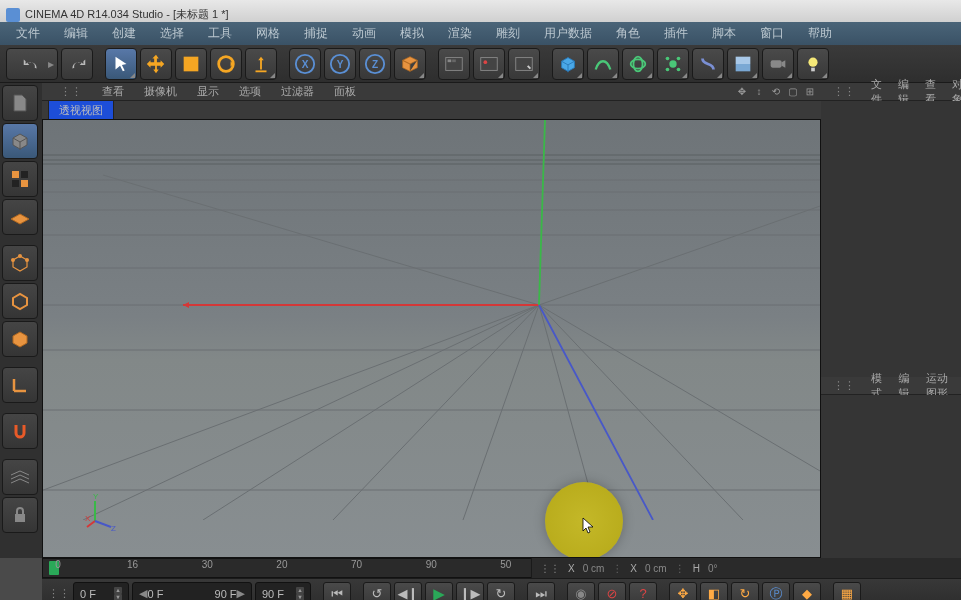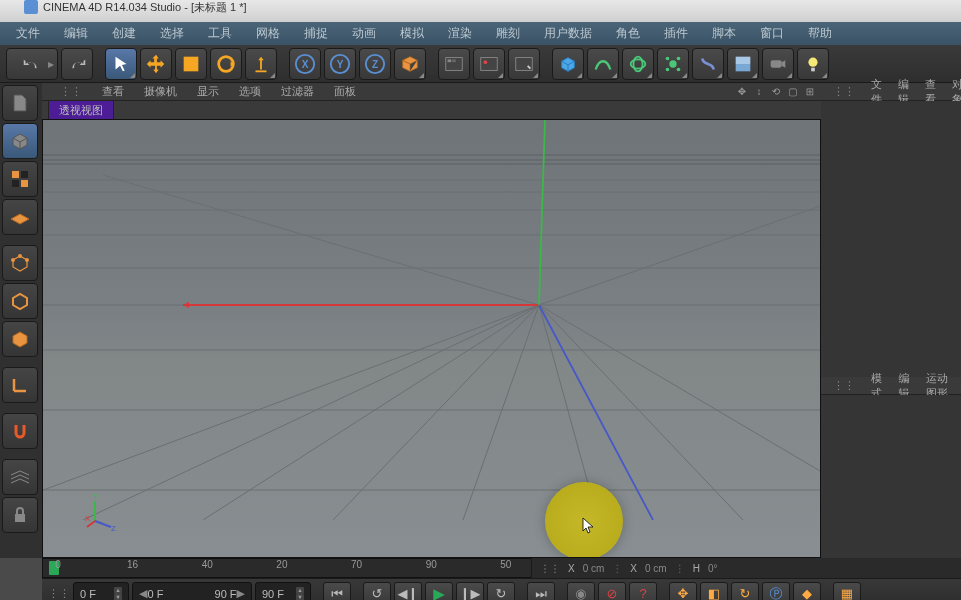--- a/index.html
+++ b/index.html
@@ -1,17 +1,17 @@
 <!DOCTYPE html>
 <html><head>
 <meta charset="utf-8">
 <style>
 *{margin:0;padding:0;box-sizing:border-box;font-family:"Microsoft YaHei",Arial,sans-serif;user-select:none}
 body{width:961px;height:600px;background:#4a4a4a;overflow:hidden;position:relative}
-.titlebar{height:22px;background:linear-gradient(#e8e8e8,#d0d0d0);display:flex;align-items:flex-start;padding:0 24px;font-size:11px;color:#333}
+.titlebar{height:22px;background:linear-gradient(#e8e8e8,#d0d0d0);display:flex;align-items:flex-end;padding:0 6px;font-size:11px;color:#333}
 .titlebar .appicon{width:14px;height:14px;background:#5a8fd4;border-radius:2px;margin-right:5px}
 .menubar{height:23px;background:linear-gradient(#4a6478,#3a5266);display:flex;align-items:center;padding:0 6px;font-size:12px;color:#bcc8d0;gap:4px}
 .menubar span{padding:3px 10px;cursor:default}
 .toolbar1{height:38px;background:linear-gradient(#3a3a3a,#2e2e2e);display:flex;align-items:center;padding:2px 6px;gap:3px;border-bottom:1px solid #1a1a1a}
 .tbtn{width:32px;height:32px;background:linear-gradient(#4a4a4a,#383838);border:1px solid #1a1a1a;border-radius:4px;display:flex;align-items:center;justify-content:center;color:#ccc;font-size:12px;cursor:default;position:relative}
 .tbtn-dbl{width:52px}
 .tbtn .dropcorner{position:absolute;bottom:1px;right:1px;width:0;height:0;border-left:5px solid transparent;border-bottom:5px solid #888}
 .tbtn.sel{background:linear-gradient(#5878a8,#3a5878)}
 .tbtn svg{width:22px;height:22px}
 .sep{width:6px}
@@ -20,21 +20,21 @@
 .lbtn{width:36px;height:36px;background:linear-gradient(#454545,#353535);border:1px solid #1a1a1a;border-radius:4px;display:flex;align-items:center;justify-content:center;position:relative;cursor:default}
 .lbtn.sel{background:linear-gradient(#5878a8,#3a5878)}
 .lbtn svg{width:24px;height:24px}
 .viewport-wrap{flex:1;display:flex;flex-direction:column;background:#2a2a2a}
 .vp-menu{height:18px;background:#3a3a3a;display:flex;align-items:center;padding:0 6px;font-size:11px;color:#aaa;gap:4px;border-bottom:1px solid #222;position:relative}
 .vp-menu span{padding:1px 8px}
 .vp-menu .dots{margin-left:4px;color:#888}
 .vp-menu .vpicons{position:absolute;right:4px;display:flex;gap:3px}
 .vp-menu .vpicons i{width:14px;height:14px;display:flex;align-items:center;justify-content:center;color:#999;font-style:normal;font-size:10px}
 .vp-tab{height:18px;background:#3a3a3a;padding:0 6px;display:flex;align-items:center}
-.vp-tab span{background:#4c1d95;padding:2px 10px;font-size:11px;color:#bbb;border:1px solid #222;border-bottom:none}
+.vp-tab span{background:#1d4ed8;padding:2px 10px;font-size:11px;color:#bbb;border:1px solid #222;border-bottom:none}
 .viewport{flex:1;position:relative;background:linear-gradient(#6e7478 0%,#7a8084 45%,#828888 55%,#888e91 100%);border:1px solid #111;overflow:hidden}
 .viewport svg{position:absolute;left:0;top:0}
 .cursor-highlight{position:absolute;width:78px;height:78px;border-radius:50%;background:radial-gradient(#c4b828,#b5a818);left:502px;top:362px;box-shadow:0 0 12px rgba(0,0,0,.25)}
 .cursor-ptr{position:absolute;left:539px;top:397px;color:#fff;font-size:14px;z-index:5}
 .axis-indicator{position:absolute;left:42px;bottom:26px;width:40px;height:40px}
 .right-panels{width:140px;background:#303030;display:flex;flex-direction:column}
 .rpanel-hdr{height:18px;background:#3a3a3a;display:flex;align-items:center;padding:0 6px;font-size:11px;color:#aaa;gap:4px;border-bottom:1px solid #222}
 .rpanel-hdr .dots{color:#888}
 .rpanel-hdr span{padding:1px 6px}
 .rpanel-body{flex:1;background:#353535}
@@ -401,21 +401,21 @@
     </div>
     <div class="rpanel-body"></div>
   </div>
 </div>
 
 <div class="timeline-ruler">
   <div class="ruler-marks">
     <div class="ph"></div>
     <div class="tick" style="left:2%">0</div>
     <div class="tick" style="left:12%">16</div>
-    <div class="tick" style="left:22%">40</div>
+    <div class="tick" style="left:22%">30</div>
     <div class="tick" style="left:32%">20</div>
     <div class="tick" style="left:42%">70</div>
     <div class="tick" style="left:52%">90</div>
     <div class="tick" style="left:62%">50</div>
     <div class="tick" style="left:72%">70</div>
     <div class="tick" style="left:82%">80</div>
     <div class="tick" style="left:92%">90</div>
   </div>
   <div class="ruler-end">0 F</div>
 </div>

